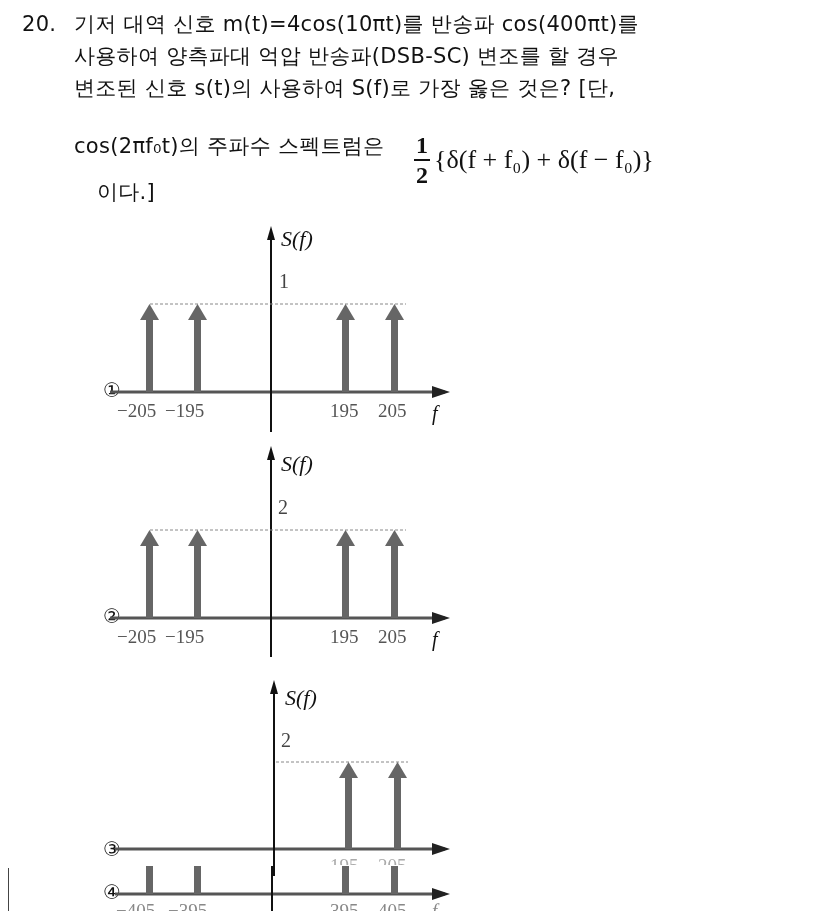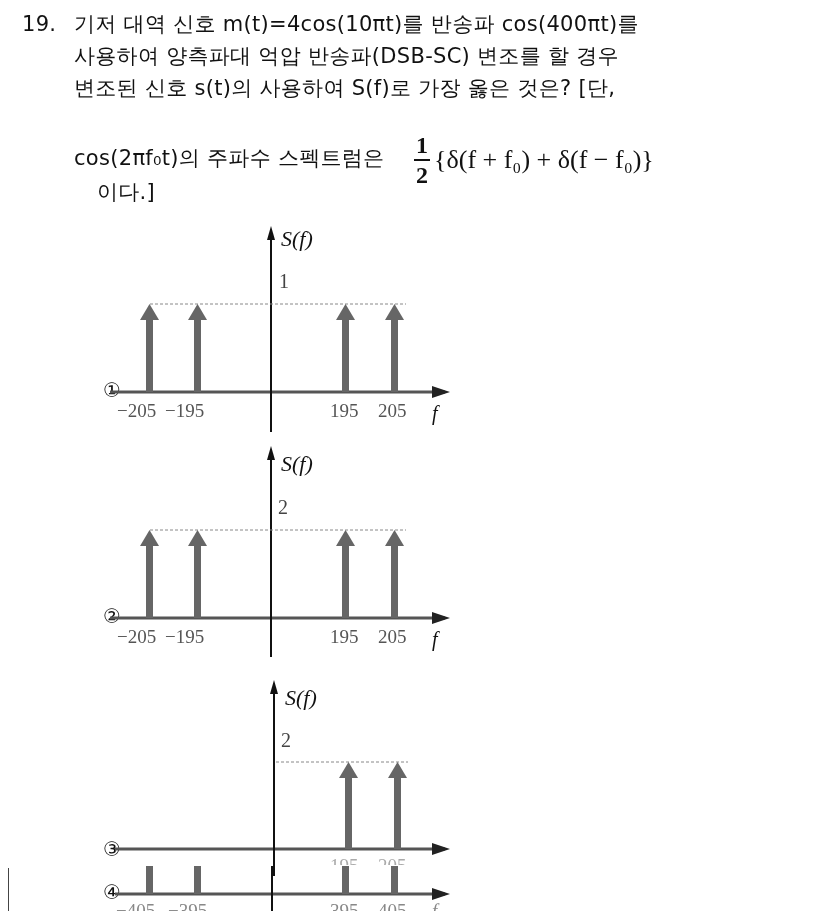--- a/index.html
+++ b/index.html
@@ -12,25 +12,25 @@
     .frac { display: inline-flex; flex-direction: column; align-items: center; margin-right: 4px; font-weight: bold; font-size: 24px; line-height: 24px; }
     .frac .bar { width: 16px; height: 2px; background: #111; margin: 2px 0; }
     .opt-num { position: absolute; font-size: 20px; }
     .fig { position: absolute; }
     .side-bar { position: absolute; left: 8px; top: 868px; width: 1px; height: 43px; background: #444; }
   </style>
 </head>
 <body>
 
 <div class="q">
-  <span class="num">19.</span>
+  <span class="num">20.</span>
   <span class="line" style="top:0px">기저 대역 신호 m(t)=4cos(10πt)를 반송파 cos(400πt)를</span>
   <span class="line" style="top:32px">사용하여 양측파대 억압 반송파(DSB-SC) 변조를 할 경우</span>
   <span class="line" style="top:64px">변조된 신호 s(t)의 사용하여 S(f)로 가장 옳은 것은? [단,</span>
-  <span class="line" style="top:134px">cos(2πf₀t)의 주파수 스펙트럼은</span>
+  <span class="line" style="top:122px">cos(2πf₀t)의 주파수 스펙트럼은</span>
   <span class="line" style="top:168px; left:75px">이다.]</span>
 </div>
 
 <div class="formula">
   <span class="frac">
     <span>1</span>
     <span class="bar"></span>
     <span>2</span>
   </span>
   <span>{δ(f + f₀) + δ(f − f₀)}</span>

